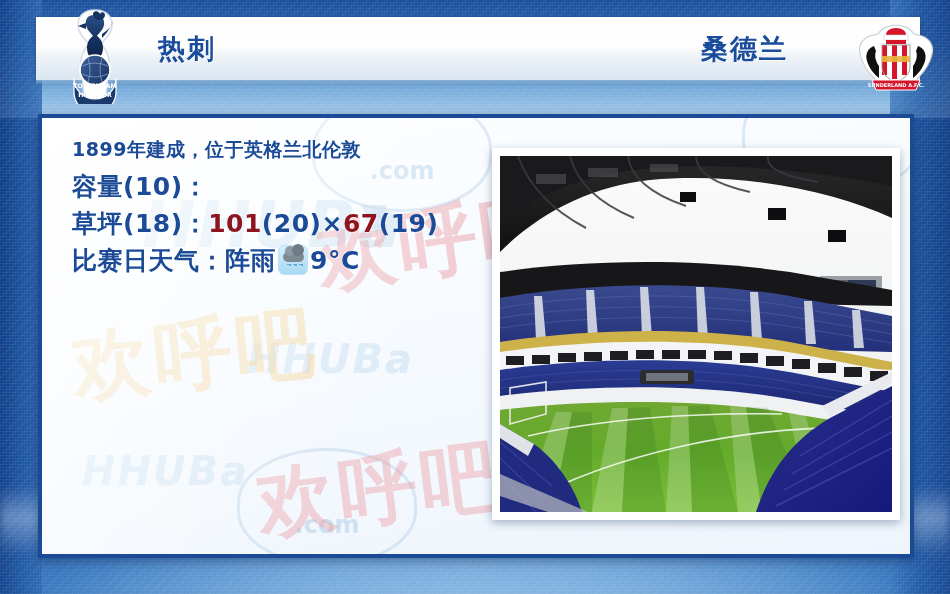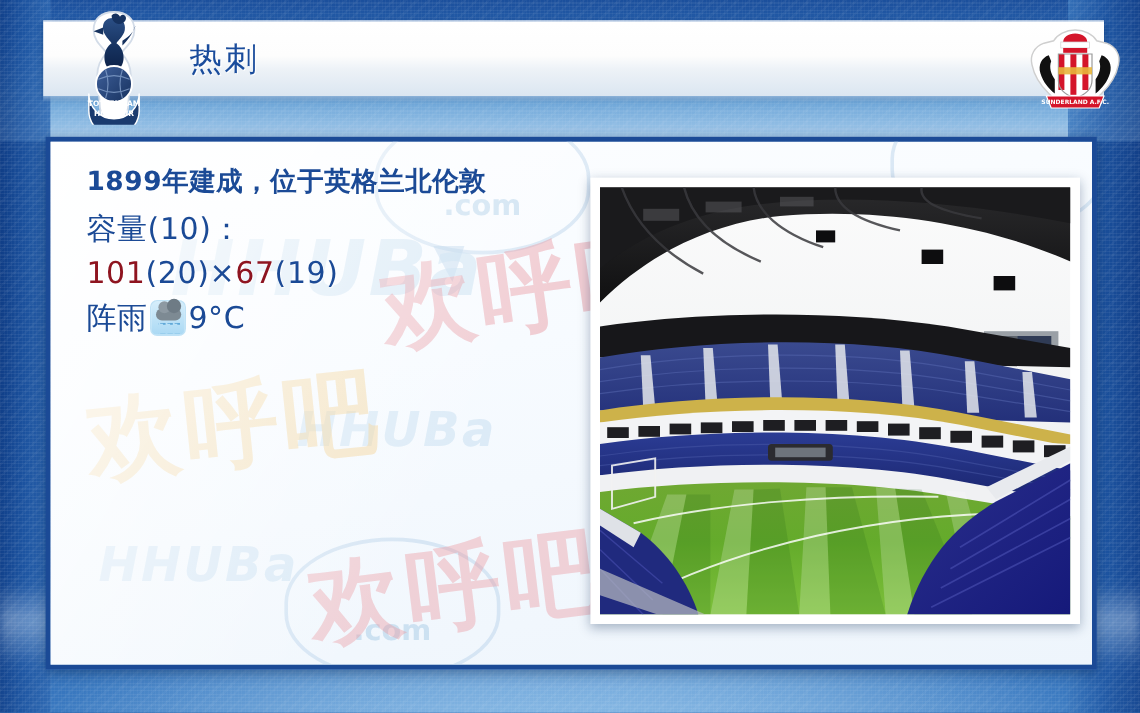--- a/index.html
+++ b/index.html
@@ -57,21 +57,21 @@
     background:linear-gradient(180deg,#ffffff 0%,#fdfdfd 46%,#edf2f7 64%,#dbe6f1 100%);
     border-top:1px solid #ffffff;
     box-shadow:0 2px 5px rgba(4,28,70,.35);
   }
   #header:after{
     content:""; position:absolute; left:0; right:0; bottom:-5px; height:5px;
     background:linear-gradient(180deg,rgba(160,195,230,.75),rgba(160,195,230,0));
   }
   .team-name {
     position:absolute; top:50%; transform:translateY(-50%);
-    font-size:27px; font-weight:normal; color:#1a4c9c; letter-spacing:2px;
+    font-size:27px; font-weight:bold; color:#1a4c9c; letter-spacing:2px;
     text-shadow:1px 1px 0 rgba(255,255,255,.9);
     text-align:right;
   }
   .team-name.home { left:122px; }
   .team-name.away { right:132px; }
 
   
   .crest-home { position:absolute; left:60px; top:8px; width:70px; height:96px; }
   
   .crest-away { position:absolute; right:12px; top:22px; width:84px; height:72px; }
@@ -119,26 +119,26 @@
   .wm-dotcom { font-size:24px; font-weight:bold; color:rgba(180,210,234,.6); }
 
   
   #info { position:absolute; left:30px; top:18px; width:430px; z-index:5; }
   .stadium-title {
     font-size:42px; font-weight:bold; color:#163f86;
     letter-spacing:3px; line-height:1.1; margin-bottom:16px;
     text-shadow:1px 1px 0 rgba(255,255,255,.7);
   }
   .desc {
-    font-size:22px; font-weight:bold; color:#1b4a96;
+    font-size:19px; font-weight:bold; color:#1b4a96;
     line-height:1.46; letter-spacing:.5px; margin-bottom:4px;
     text-shadow:1px 1px 0 rgba(255,255,255,.6);
   }
   .row {
-    font-size:25px; font-weight:normal; color:#1b4a96;
+    font-size:25px; font-weight:bold; color:#1b4a96;
     line-height:1.48; letter-spacing:.5px; white-space:nowrap;
     text-shadow:1px 1px 0 rgba(255,255,255,.6);
     display:flex; align-items:center;
   }
   .val-red { color:#8e1420; }
   .wicon {
     display:inline-block; width:30px; height:30px; margin:0 2px;
     border-radius:6px; position:relative; vertical-align:-7px;
     background:linear-gradient(180deg,#d6eefb 0%,#aad9f4 100%);
     border:1px solid #bfe2f6; flex:0 0 auto;
@@ -180,20 +180,21 @@
   <div class="bg-glow"></div>
   <div class="bg-wisp"></div>
   <div class="bg-grid"></div>
   <div class="bg-diag"></div>
 </div>
 
 <div id="header">
 
   <span class="team-name home">热刺</span>
 
+  <span class="team-name away">桑德兰</span>
 </div>
 
 <div class="crest-home">
   <svg viewBox="0 0 70 96" width="70" height="96">
     <defs>
       <linearGradient id="shieldG" x1="0" y1="0" x2="0" y2="1">
         <stop offset="0%" stop-color="#2b4f86"></stop>
         <stop offset="55%" stop-color="#16325f"></stop>
         <stop offset="100%" stop-color="#0c2046"></stop>
       </linearGradient>
@@ -288,31 +289,33 @@
   <div id="info">
 
 
     <div class="desc">1899年建成，位于英格兰北伦敦</div>
 
     <div class="row">
       <span>容量(10)：</span>
     </div>
 
     <div class="row">
+      <span>草坪(18)：</span>
       <span class="val-red">101</span>
       <span>(20)</span>
       <span>×</span>
       <span class="val-red">67</span>
       <span>(19)</span>
     </div>
 
     <div class="row">
     </div>
 
     <div class="row">
+      <span>比赛日天气：</span>
       <span>阵雨</span>
       <span class="wicon">
         <span class="cloud"></span>
           <span class="drops"></span>
       </span>
       <span>9°C</span>
     </div>
   </div>
 
   <div id="photo-frame">

